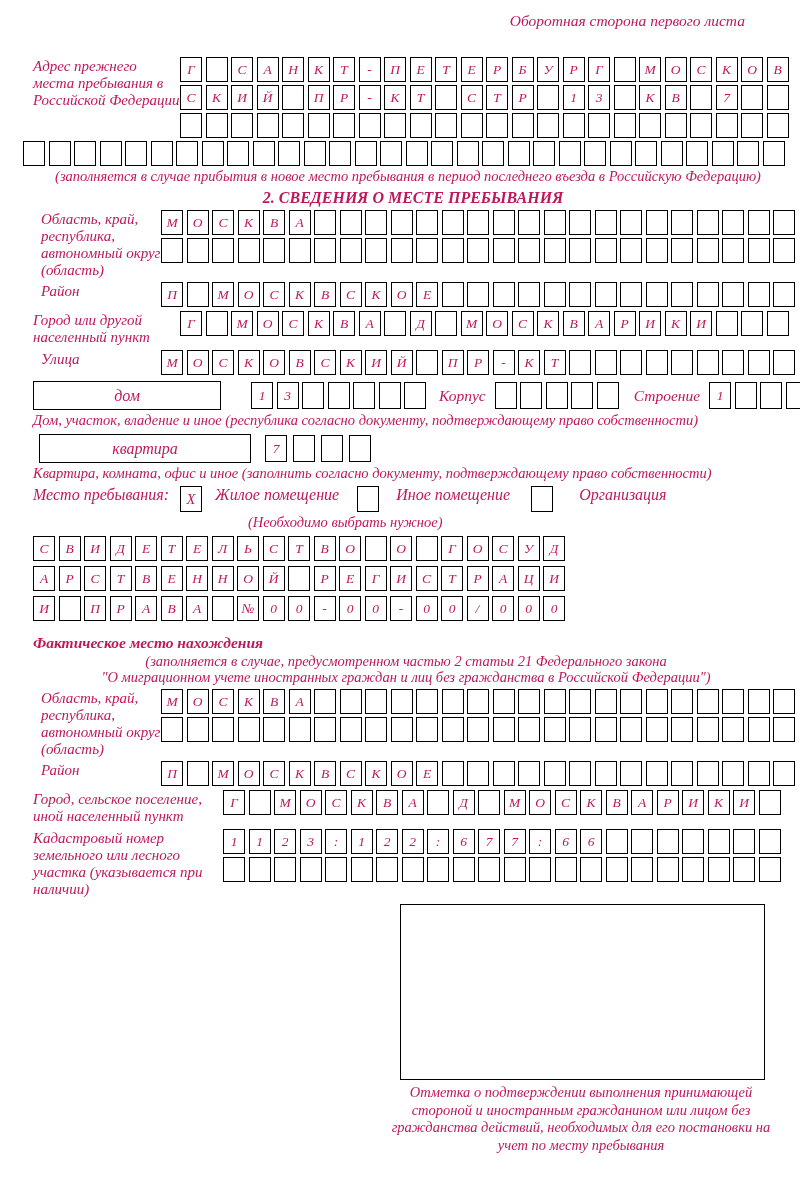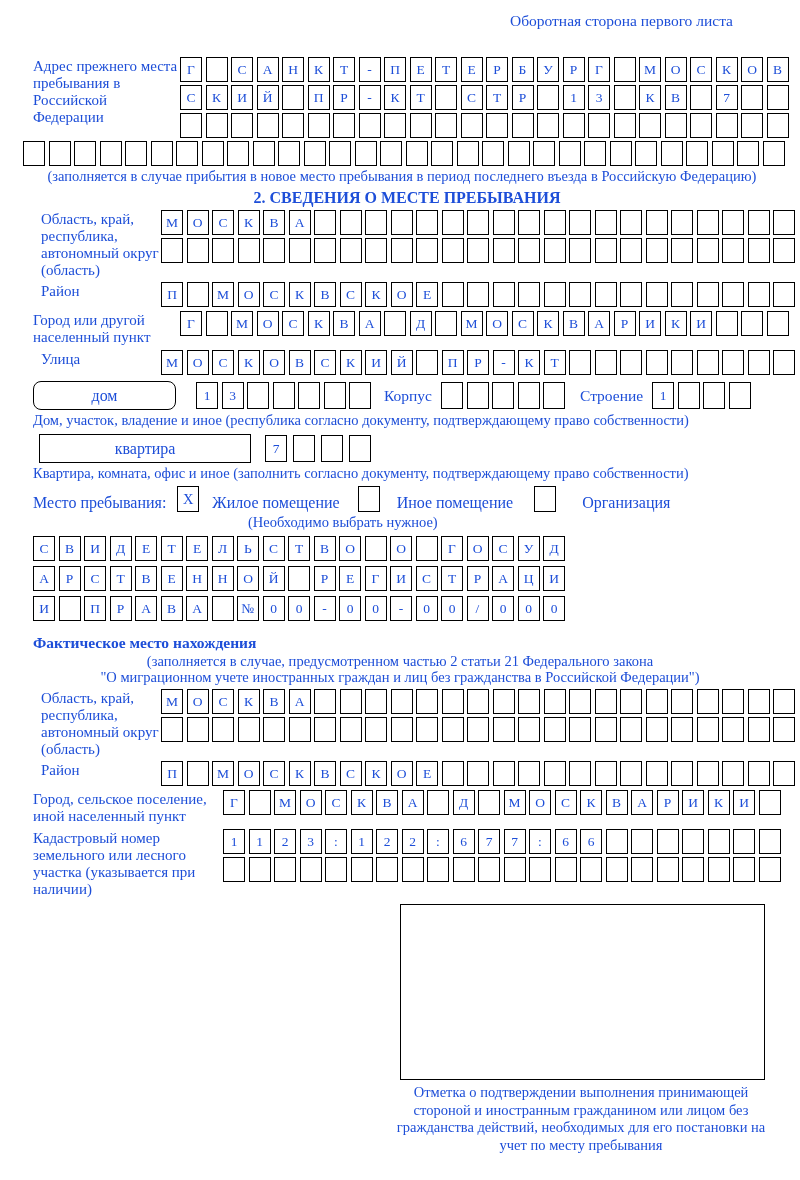--- a/index.html
+++ b/index.html
@@ -1,19 +1,19 @@
 <!DOCTYPE html>
 <html><head>
 <meta charset="utf-8">
 <style>
   html,body{margin:0;padding:0;background:#fff;}
   .page{
     position:relative;width:800px;height:1180px;box-sizing:border-box;
-    padding:12px 19px 0 33px;background:#fff;color:#1d4ed8;
-    font-family:"Liberation Serif", serif;overflow:hidden;
+    padding:12px 7px 0 33px;background:#fff;color:#be185d;
+    font-family:"Liberation Serif", serif;overflow:hidden;font-style:italic;
   }
   .top-note{font-size:15.5px;text-align:right;padding-right:48px;height:19px;}
   .field{display:flex;align-items:flex-start;}
   .label{flex:none;font-size:15px;line-height:17px;padding-top:1px;}
   .w120{width:120px;margin-left:8px;}
   .w147{width:147px;}
   .w190{width:190px;}
   .w222{width:222px;}
   .rows{flex:1;}
   .rows .cells + .cells{margin-top:3px;}
@@ -28,24 +28,24 @@
   .note{font-size:14.5px;line-height:16px;margin-top:2px;}
   .center{text-align:center;margin-left:-10px;}
   .sec-title{font-size:16px;font-weight:bold;text-align:center;margin-top:5px;height:19px;}
   .sub-title{font-size:15.5px;font-weight:bold;text-align:left;margin-top:13px;height:19px;}
   .mt2{margin-top:2px}.mt3{margin-top:3px}.mt4{margin-top:4px}.mt6{margin-top:6px}.mt8{margin-top:8px}
   .inline-row{display:flex;align-items:center;margin-top:6px;}
   .widebox{
     flex:none;border:1.6px solid #000;height:29px;box-sizing:border-box;
     display:flex;align-items:center;justify-content:center;font-size:16px;background:#fff;
   }
-  .dom-box{width:143px;margin-right:20px;border-radius:8px;}
+  .dom-box{width:188px;margin-right:30px;}
   .kv-box{width:212px;margin-left:6px;margin-right:14px;}
   .ilabel{font-size:15.5px;flex:none;}
-  .place-row{display:flex;align-items:flex-end;margin-top:5px;}
+  .place-row{display:flex;align-items:flex-start;margin-top:5px;}
   .checkbox{
     flex:none;width:22px;height:26px;border:1.6px solid #000;box-sizing:border-box;
     display:flex;align-items:center;justify-content:center;font-size:14.5px;background:#fff;
   }
   .place-note{font-size:14.5px;margin-left:215px;margin-top:2px;height:16px;}
   .doc-rows .cells + .cells{margin-top:5px;}
   .fact-note{font-size:14.5px;line-height:16px;text-align:center;margin-left:-14px;}
   .mark-box{width:365px;height:176px;border:1.6px solid #000;box-sizing:border-box;margin-left:367px;margin-top:6px;background:#fff;}
   .mark-caption{width:386px;margin-left:355px;text-align:center;font-size:14.5px;line-height:17.5px;margin-top:4px;}
 </style>

